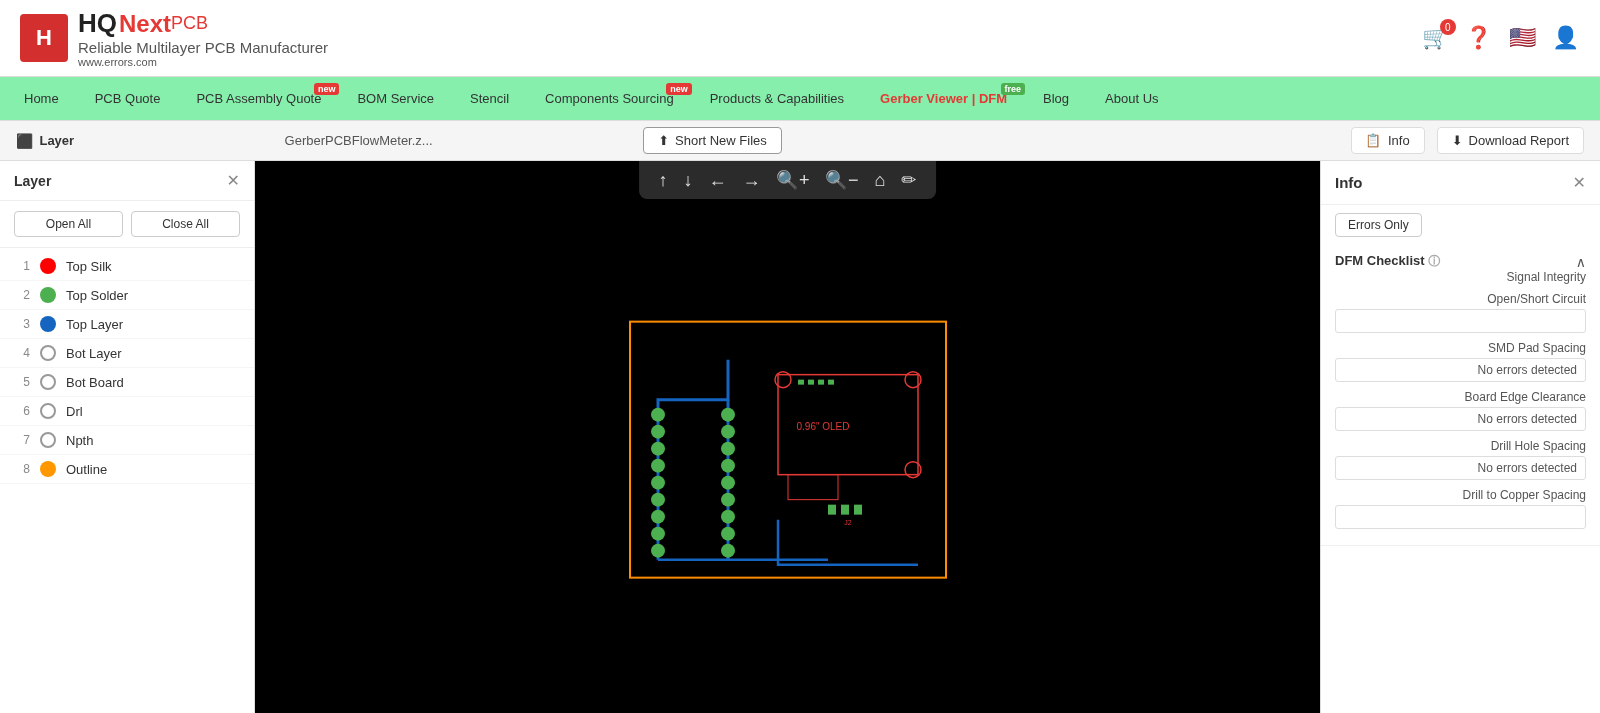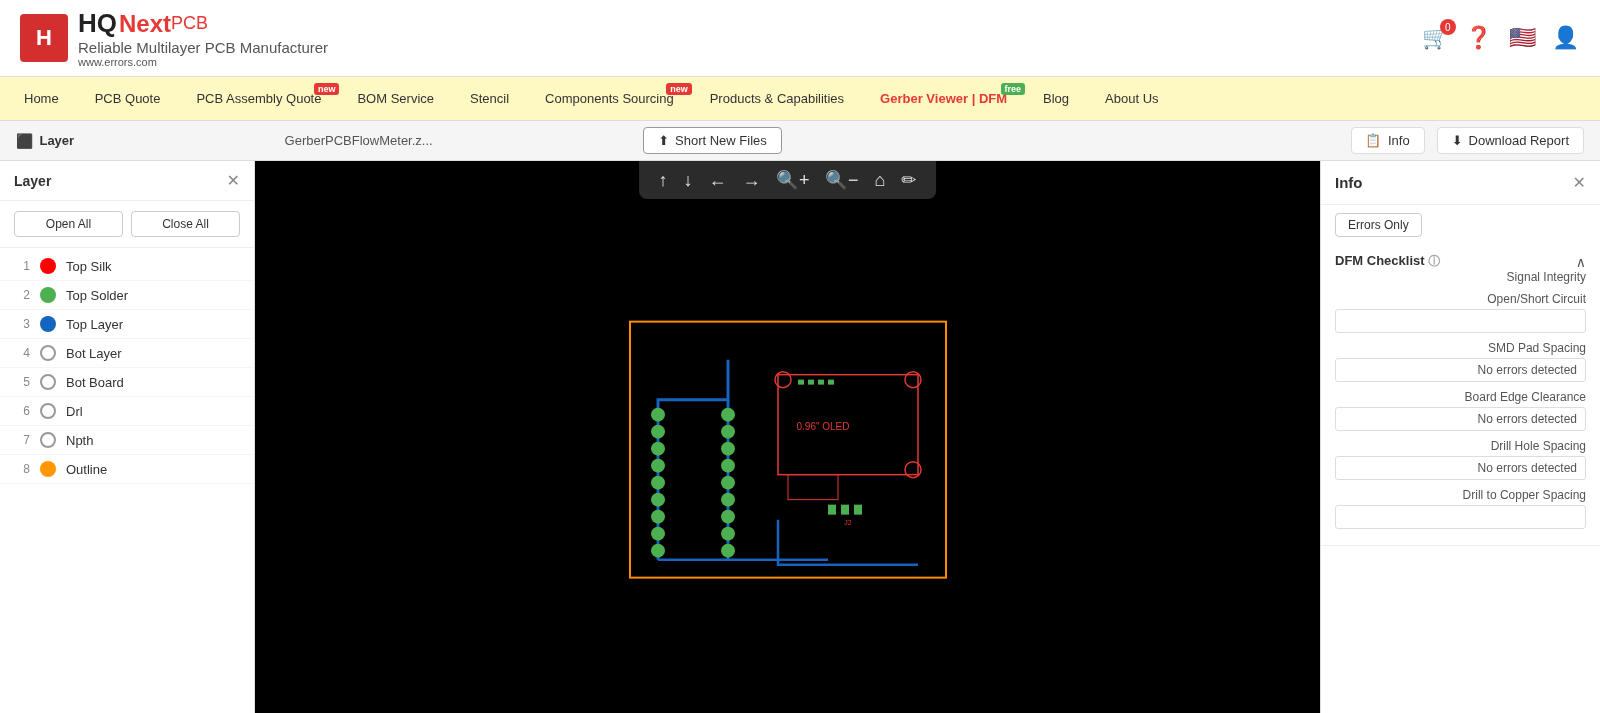--- a/index.html
+++ b/index.html
@@ -12,21 +12,21 @@
     .logo-hq { font-size: 26px; font-weight: 900; color: #222; }
     .logo-next { color: #e53935; font-weight: bold; font-size: 24px; }
     .logo-pcb { color: #e53935; font-weight: normal; font-size: 18px; }
     .logo-tagline { font-size: 15px; color: #555; }
     .logo-url { font-size: 11px; color: #555; }
     .header-icons { display: flex; align-items: center; gap: 16px; }
     .header-icon { font-size: 22px; color: #555; cursor: pointer; position: relative; }
     .cart-badge { position: absolute; top: -6px; right: -6px; background: #e53935; color: #fff; border-radius: 50%; width: 16px; height: 16px; font-size: 10px; display: flex; align-items: center; justify-content: center; }
 
     
-    .nav { background: #fef9c3; border-bottom: 1px solid #ddd; padding: 0 20px; display: flex; align-items: center; gap: 28px; height: 44px; }
+    .nav { background: #86efac; border-bottom: 1px solid #ddd; padding: 0 20px; display: flex; align-items: center; gap: 28px; height: 44px; }
     .nav-item { font-size: 13px; color: #333; cursor: pointer; padding: 0 4px; white-space: nowrap; position: relative; }
     .nav-item.active { color: #e53935; font-weight: bold; }
     .nav-badge { position: absolute; top: -8px; right: -14px; background: #e53935; color: #fff; font-size: 9px; padding: 1px 4px; border-radius: 3px; font-weight: bold; }
     .nav-badge.free { background: #4caf50; }
 
     
     .toolbar-strip { background: #f5f5f5; border-bottom: 1px solid #ddd; display: flex; align-items: center; padding: 6px 16px; gap: 12px; }
     .toolbar-section-label { display: flex; align-items: center; gap: 6px; color: #333; font-weight: bold; font-size: 13px; }
     .layer-icon { color: #e53935; font-size: 14px; }
     .file-name { flex: 1; text-align: center; color: #555; font-size: 13px; }

